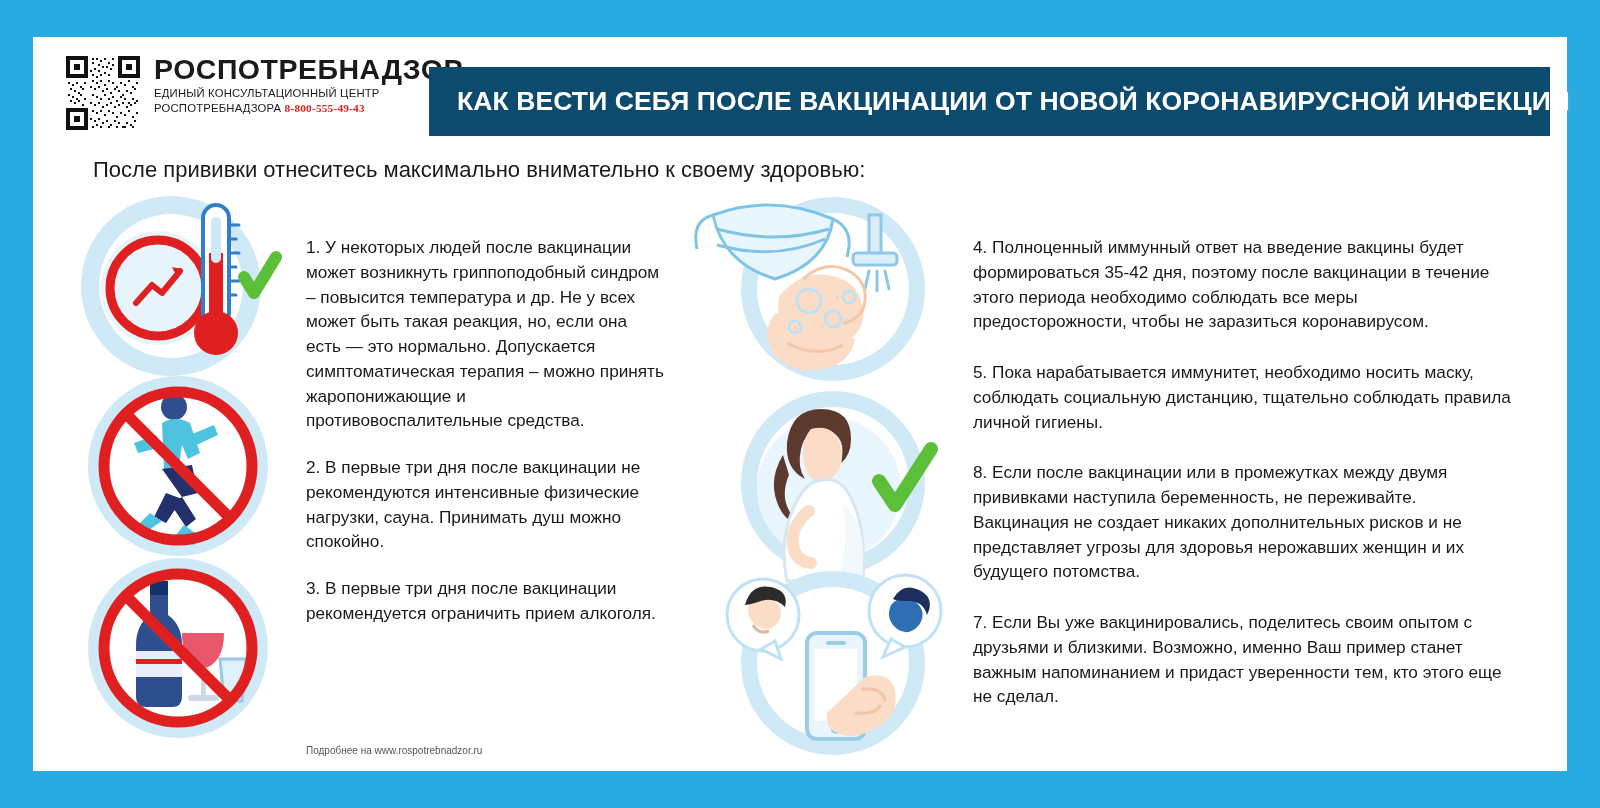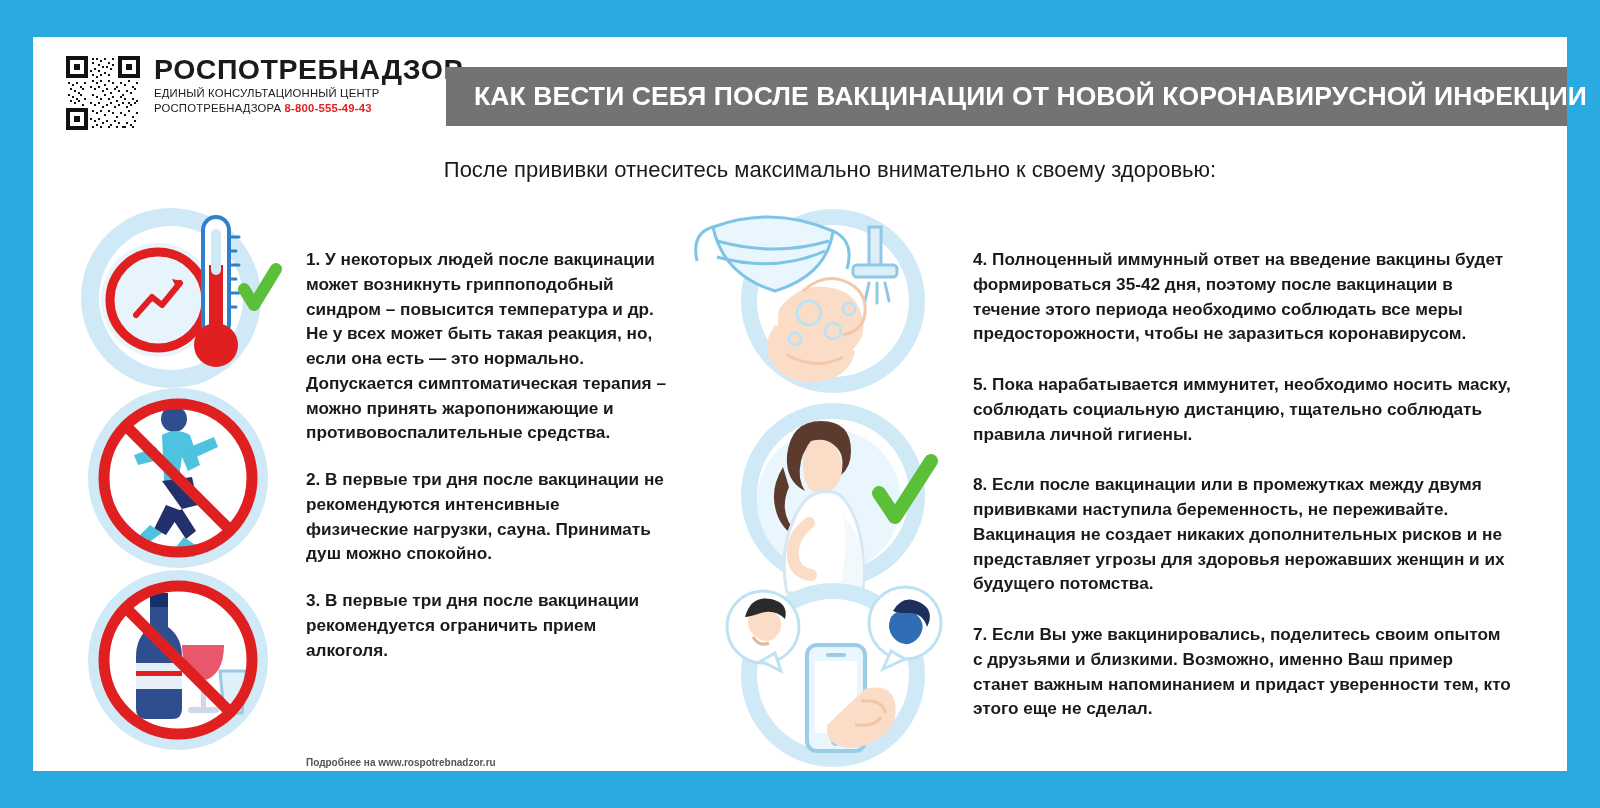--- a/index.html
+++ b/index.html
@@ -68,61 +68,61 @@
     font-size: 11.3px;
     color: #1a1a1a;
     line-height: 1.34;
     letter-spacing: 0.2px;
     white-space: nowrap;
   }
   .brand-phone {
     color: #E02020;
     font-weight: bold;
     white-space: nowrap;
+    font-family: Liberation Serif, serif;
   }
 
   .title-bar {
     position: absolute;
-    left: 413px;
+    left: 396px;
     top: 30px;
     width: 1121px;
-    height: 59px;
-    background: #737373;
+    height: 69px;
+    background: #0c4a6e;
     display: flex;
     align-items: center;
   }
   .title-bar .title-text {
     color: #ffffff;
     font-size: 26.5px;
     font-weight: bold;
     letter-spacing: 0.1px;
     padding-left: 28px;
     white-space: nowrap;
   }
 
   
   .subtitle {
     position: absolute;
     left: 0;
     top: 120px;
     width: 1534px;
-    text-align: center;
+    text-align: left;
     font-size: 22px;
     color: #1a1a1a;
   }
   .subtitle span { padding-left: 60px; }
 
   
   .content {
     position: absolute;
     left: 0;
-    top: 168px;
+    top: 156px;
     width: 1230px;
     height: 566px;
-    font-weight: bold;
   }
 
   .col-icons-left {
     position: absolute;
     left: 45px;
     top: 0;
     width: 220px;
   }
   .col-text-left {
     position: absolute;

